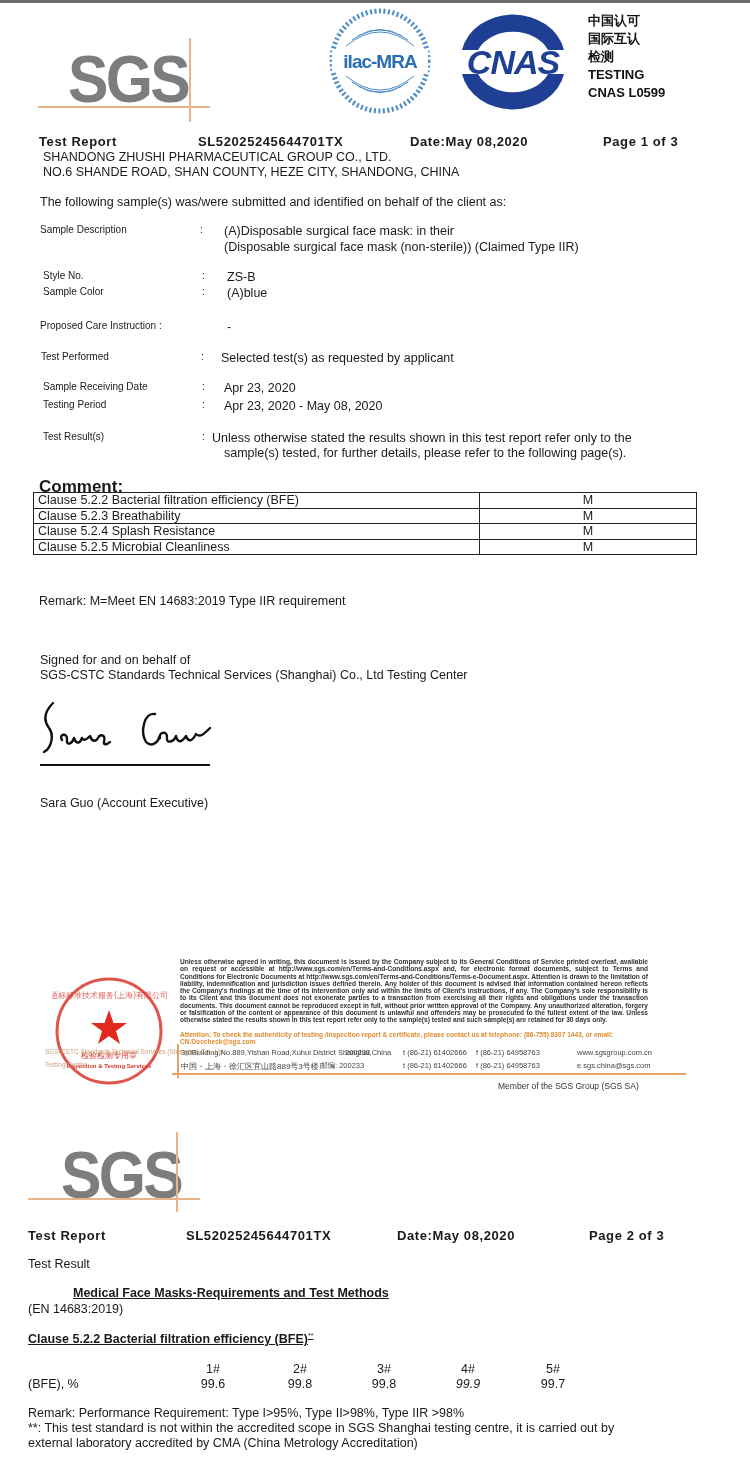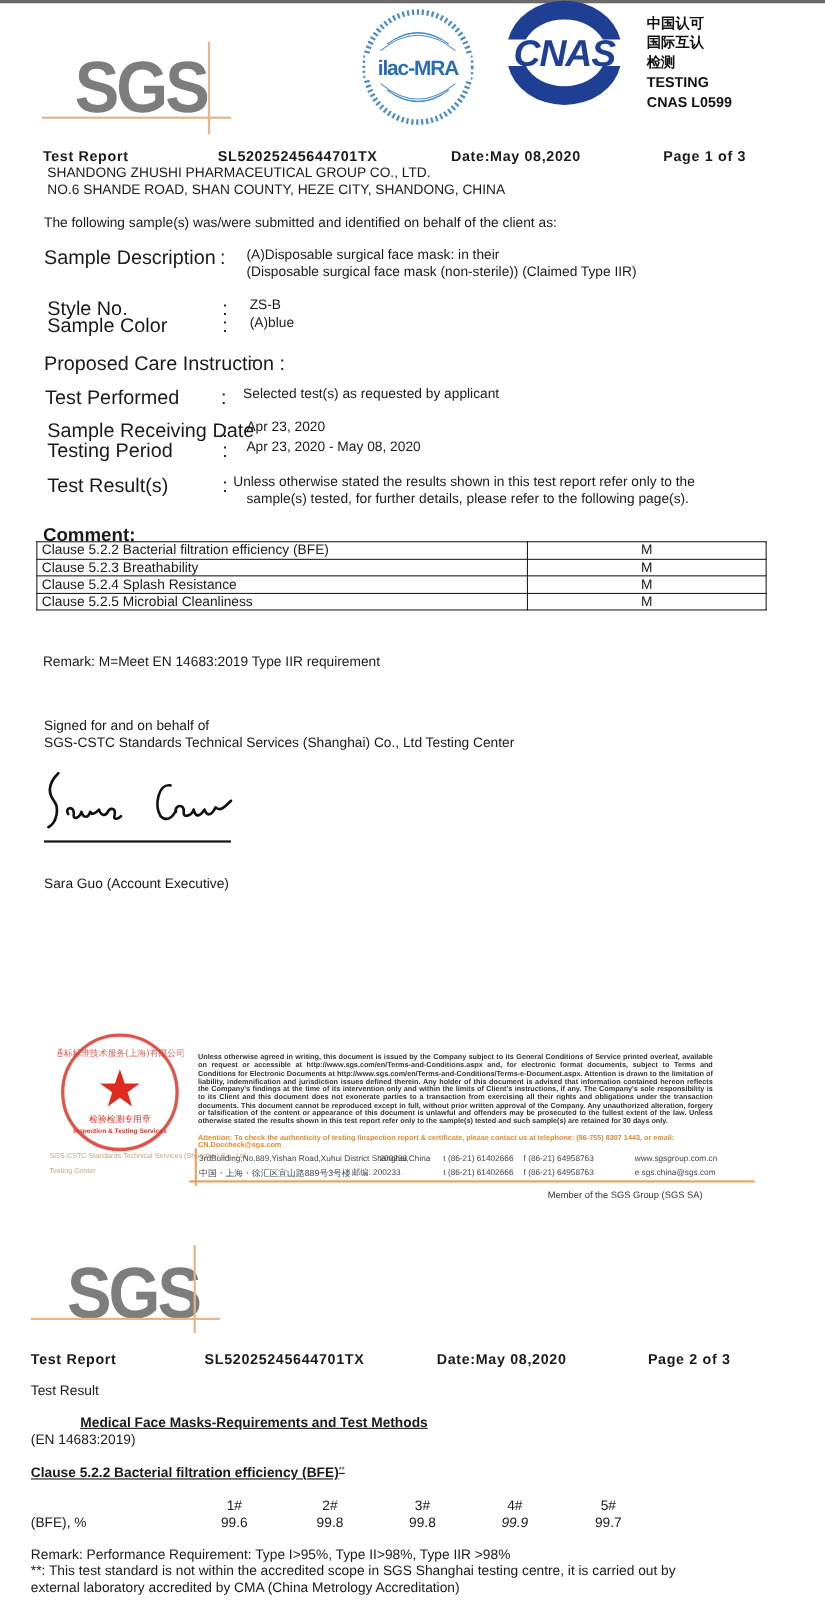--- a/index.html
+++ b/index.html
@@ -14,21 +14,21 @@
   .sgs-hline { position: absolute; left: 0; width: 172px; height: 1.5px; background: #e6b58a; }
   .sgs-vline { position: absolute; width: 1.5px; background: #e6b58a; }
 
   
   .cnas-text { font-size: 13px; line-height: 18px; font-weight: bold; color: #111; }
   .cnas-text div { white-space: nowrap; }
 
   
   .hdr { font-weight: bold; font-size: 13px; letter-spacing: 0.6px; white-space: nowrap; }
   .txt { font-size: 12.5px; white-space: nowrap; }
-  .lbl { font-size: 18px; white-space: nowrap; }
+  .lbl { font-size: 10px; white-space: nowrap; }
 
   table.cmt { border-collapse: collapse; width: 660px; font-size: 12.5px; }
   table.cmt td { border: 1px solid #222; height: 15.5px; padding: 0 4px; line-height: 14px; }
   table.cmt td.v { text-align: center; width: 217px; }
   table.cmt tr.head td.k { font-weight: bold; }
   table.cmt tr.head td { border-top: 2px solid #222; }
 
   .sig-line { background: #111; height: 2px; }
 
   .fine { font-size: 6.6px; line-height: 7.3px; color: #333; text-align: justify; font-weight: bold; }
@@ -59,21 +59,21 @@
       <path d="M30 28 Q52 15 74 28"></path>
       <path d="M18 68 Q52 96 86 68"></path>
       <path d="M24 74 Q52 94 80 74"></path>
       <path d="M30 78 Q52 91 74 78"></path>
     </g>
     <rect x="4" y="42" width="96" height="22" fill="#ffffff"></rect>
     <text x="52" y="60" text-anchor="middle" font-family="Liberation Sans, sans-serif" font-weight="bold" font-size="19" fill="#2a6db5" letter-spacing="-1">ilac-MRA</text>
   </svg>
 </div>
 
-<div class="abs" style="left:452px; top:0; width:122px; height:96px;">
+<div class="abs" style="left:452px; top:14px; width:122px; height:96px;">
   <svg width="122" height="96" viewBox="0 0 122 96">
     <path d="M10 36 A52 44 0 0 1 112 36 L96 36 A38 30 0 0 0 26 36 Z" fill="#1f3f94"></path>
     <path d="M10 60 A52 44 0 0 0 112 60 L96 60 A38 30 0 0 1 26 60 Z" fill="#1f3f94"></path>
     <text x="61" y="60" text-anchor="middle" font-family="Liberation Sans, sans-serif" font-weight="bold" font-style="italic" font-size="34" fill="#1f3f94" letter-spacing="-1">CNAS</text>
   </svg>
 </div>
 
 <div class="abs cnas-text" style="left:588px; top:12px;">
   <div>中国认可</div>
   <div>国际互认</div>
@@ -159,21 +159,21 @@
       <path d="M22 42 C18 36 28 34 27 42 C26 48 32 46 34 40 C36 46 40 46 42 40 C44 44 48 40 50 38 C52 44 56 44 58 40 C60 36 66 36 64 44 C63 48 68 46 70 44"></path>
       <path d="M115 16 C104 14 100 34 106 44 C112 50 118 44 120 38"></path>
       <path d="M120 40 C118 34 128 32 127 40 C126 46 134 44 136 38 C138 46 142 44 146 38 C148 44 152 44 156 36 C160 40 164 36 170 30"></path>
     </g>
   </svg>
 </div>
 <div class="abs sig-line" style="left:40px; top:764px; width:170px;"></div>
 
 <div class="abs txt" style="left:40px; top:796px;">Sara Guo (Account Executive)</div>
 
-<div class="abs" style="left:52px; top:936px; width:115px; height:115px;">
+<div class="abs" style="left:52px; top:974px; width:115px; height:115px;">
   <svg width="115" height="115" viewBox="0 0 115 115">
     <circle cx="57" cy="57" r="52" fill="none" stroke="#d9362b" stroke-width="3" opacity="0.85"></circle>
     <path d="M57 36 L61.5 49 L75 49 L64 57 L68 70 L57 62 L46 70 L50 57 L39 49 L52.5 49 Z" fill="#e02a1e"></path>
     <text x="57" y="24" text-anchor="middle" font-family="DejaVu Sans, sans-serif" font-size="8" fill="#d9362b" opacity="0.8">通标标准技术服务(上海)有限公司</text>
     <text x="57" y="84" text-anchor="middle" font-family="DejaVu Sans, sans-serif" font-size="8" fill="#d9362b">检验检测专用章</text>
     <text x="57" y="94" text-anchor="middle" font-family="Liberation Sans, sans-serif" font-size="6" font-weight="bold" fill="#d9362b">Inspection &amp; Testing Services</text>
   </svg>
 </div>
 <div class="abs" style="left:45px; top:1048px; font-size:6.5px; color:#c9a27d; white-space:nowrap;">SGS-CSTC Standards Technical Services (Shanghai) Co., Ltd.</div>
 <div class="abs" style="left:45px; top:1061px; font-size:6.5px; color:#c9a27d; white-space:nowrap;">Testing Center</div>

